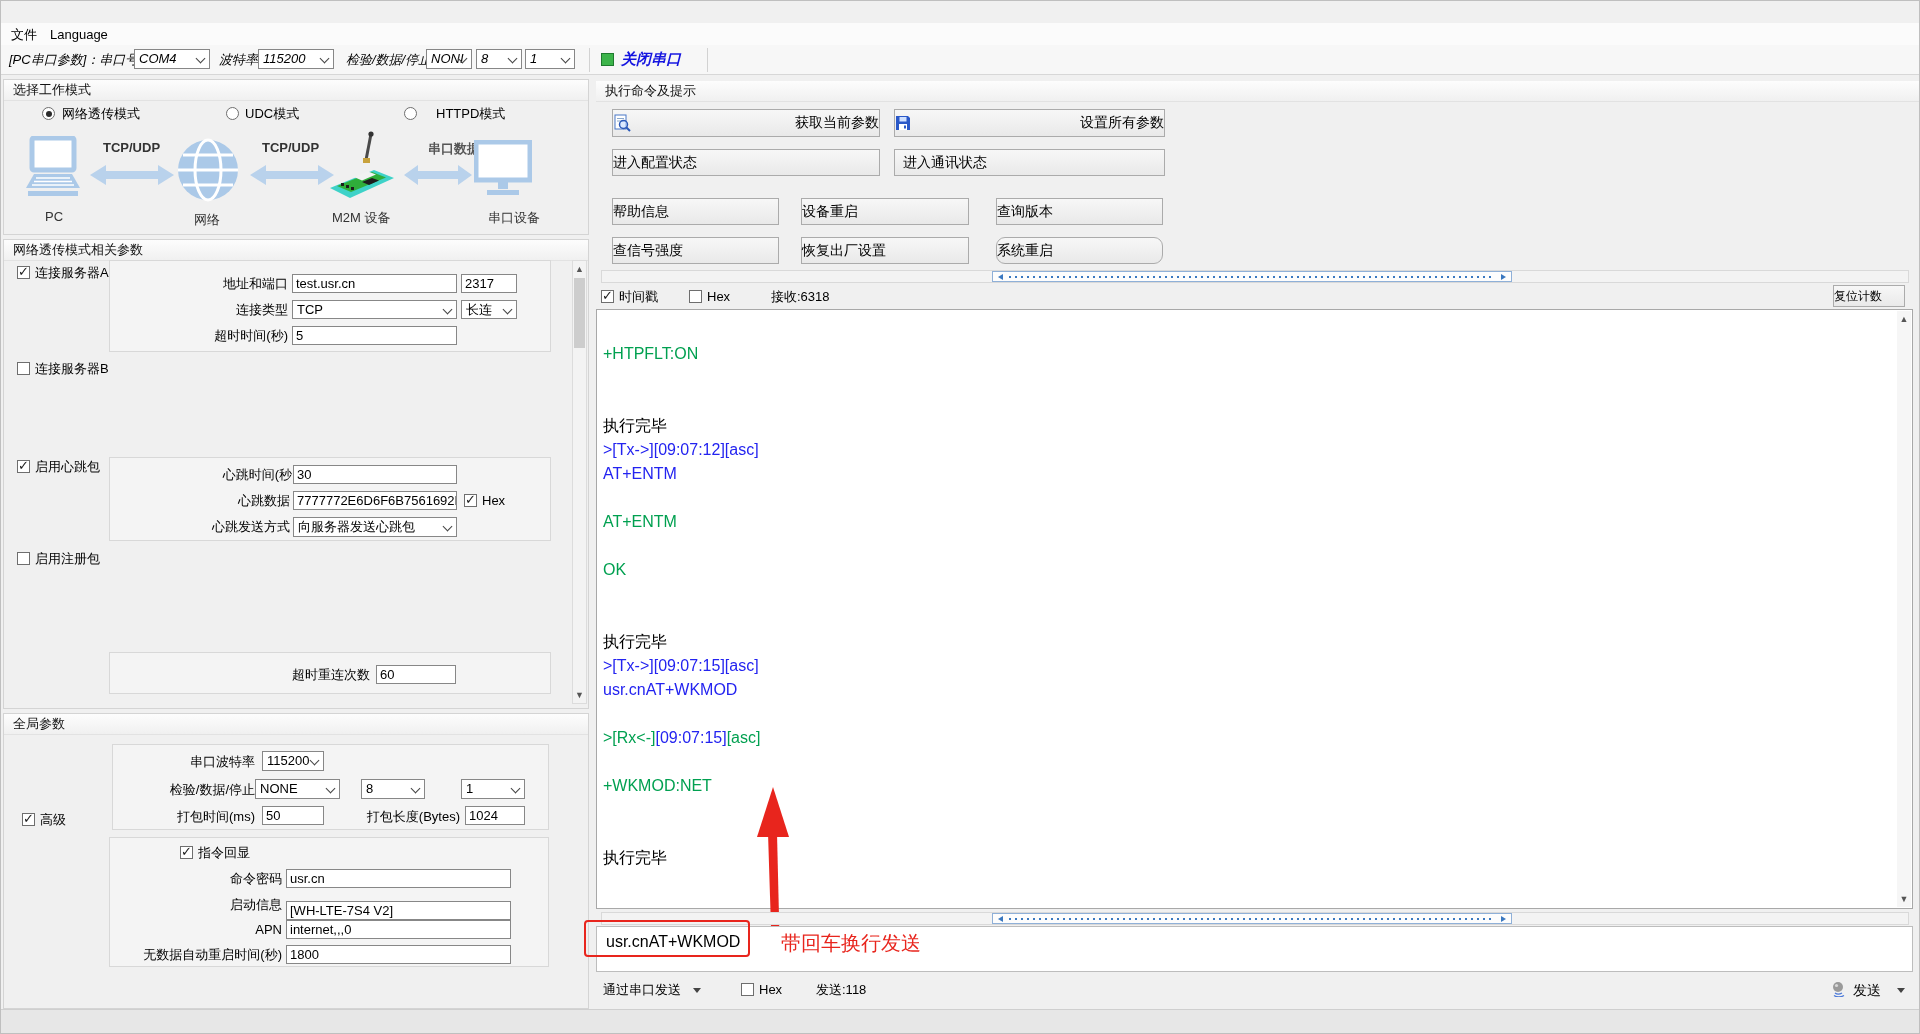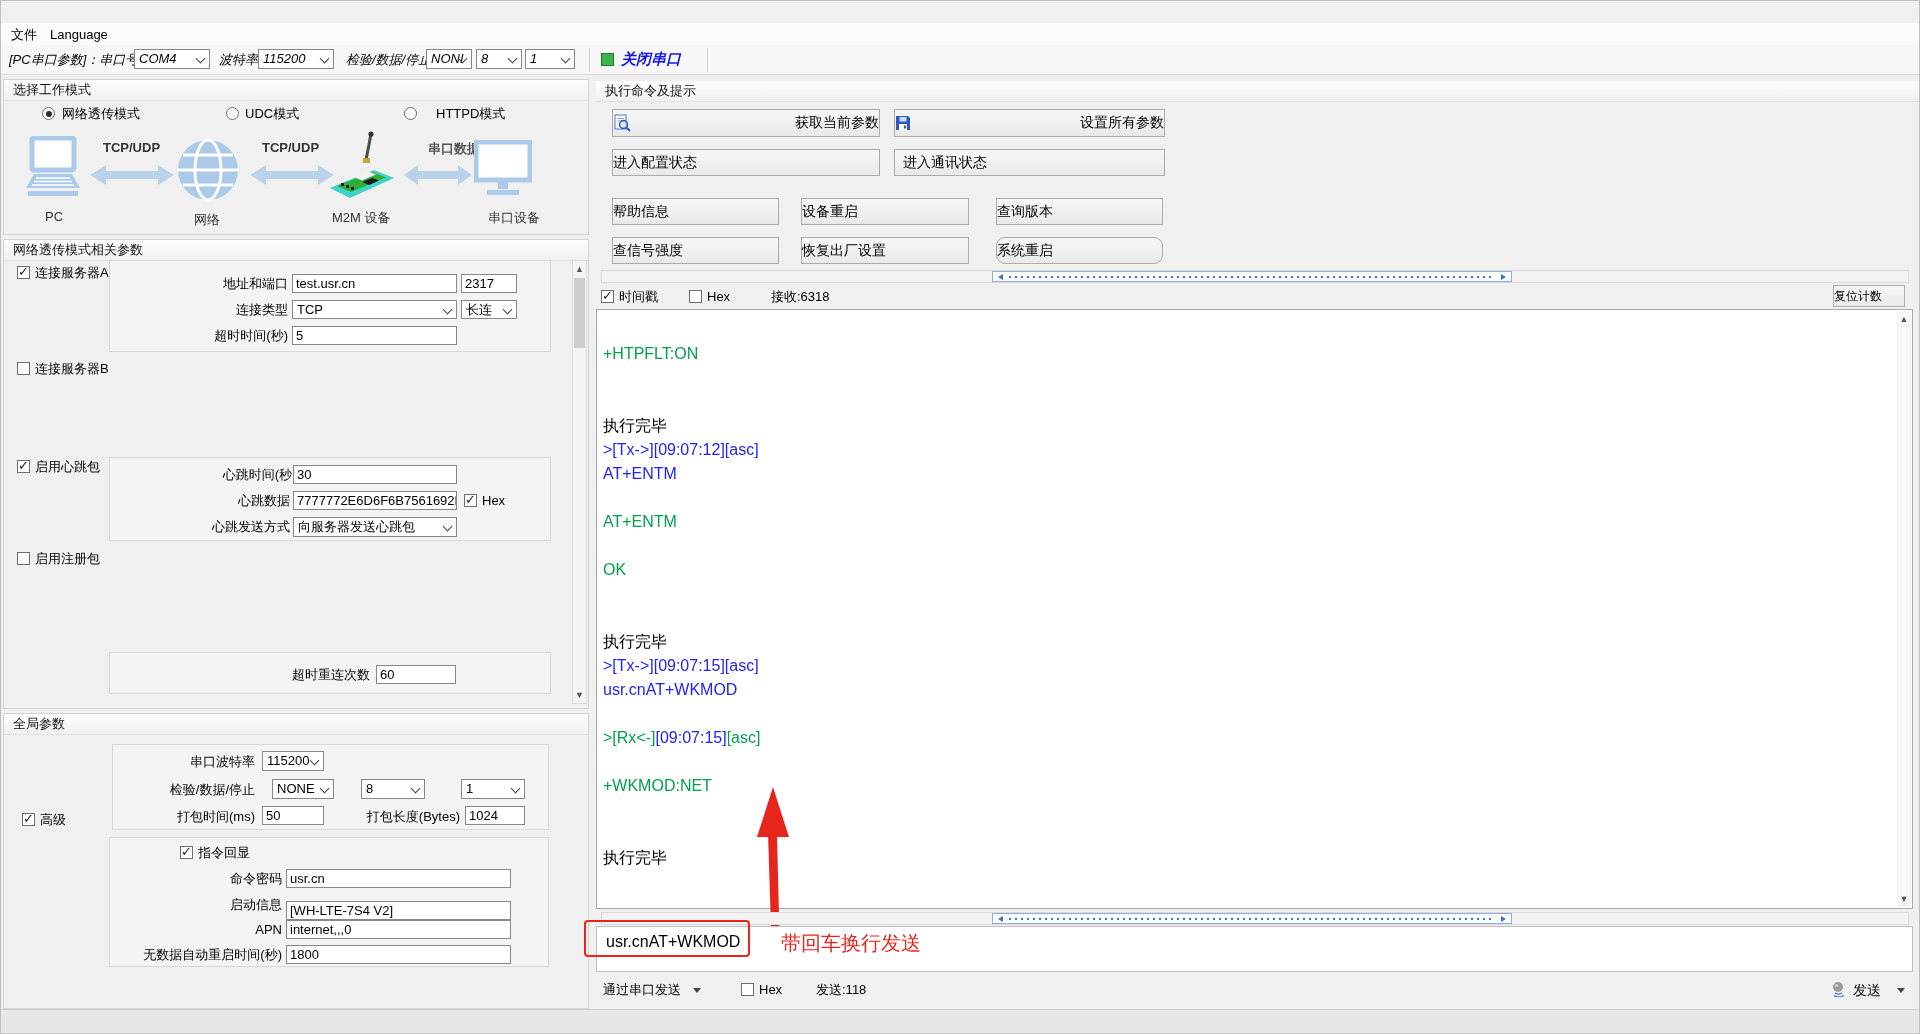--- a/index.html
+++ b/index.html
@@ -193,21 +193,21 @@
   </div>
 
   <div class="grp" style="left:2px;top:712px;width:586px;height:296px;">
     <div class="grp-h">全局参数</div>
 
     <span class="lbl r" style="left:146px;top:38px;width:100px;">串口参数</span>
     <div class="panel" style="left:108px;top:30px;width:437px;height:86px;">
       <span class="lbl r" style="left:57px;top:9px;width:85px;">串口波特率</span>
       <div class="combo" style="left:149px;top:6px;width:62px;height:20px;"><span>115200</span><i class="chev"></i></div>
       <span class="lbl r" style="left:42px;top:37px;width:100px;">检验/数据/停止</span>
-      <div class="combo" style="left:159px;top:34px;width:62px;height:20px;"><span>NONE</span><i class="chev"></i></div>
+      <div class="combo" style="left:142px;top:34px;width:85px;height:20px;"><span>NONE</span><i class="chev"></i></div>
       <div class="combo" style="left:248px;top:34px;width:64px;height:20px;"><span>8</span><i class="chev"></i></div>
       <div class="combo" style="left:348px;top:34px;width:64px;height:20px;"><span>1</span><i class="chev"></i></div>
       <span class="lbl r" style="left:52px;top:64px;width:90px;">打包时间(ms)</span>
       <div class="input" style="left:149px;top:61px;width:62px;height:19px;">50</div>
       <span class="lbl r" style="left:240px;top:64px;width:107px;">打包长度(Bytes)</span>
       <div class="input" style="left:352px;top:61px;width:60px;height:19px;">1024</div>
     </div>
 
     <span class="cb on" style="left:18px;top:99px;"></span>
     <span class="lbl" style="left:36px;top:98px;">高级</span>

